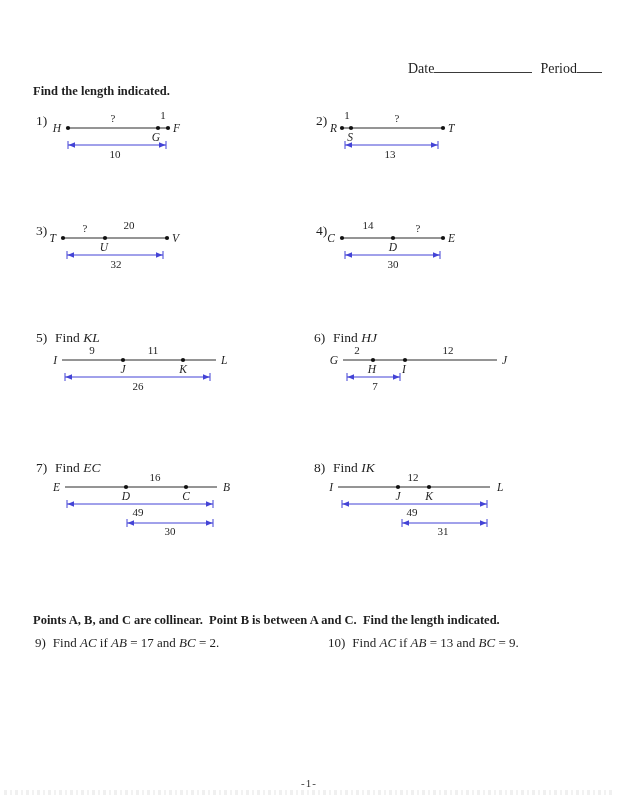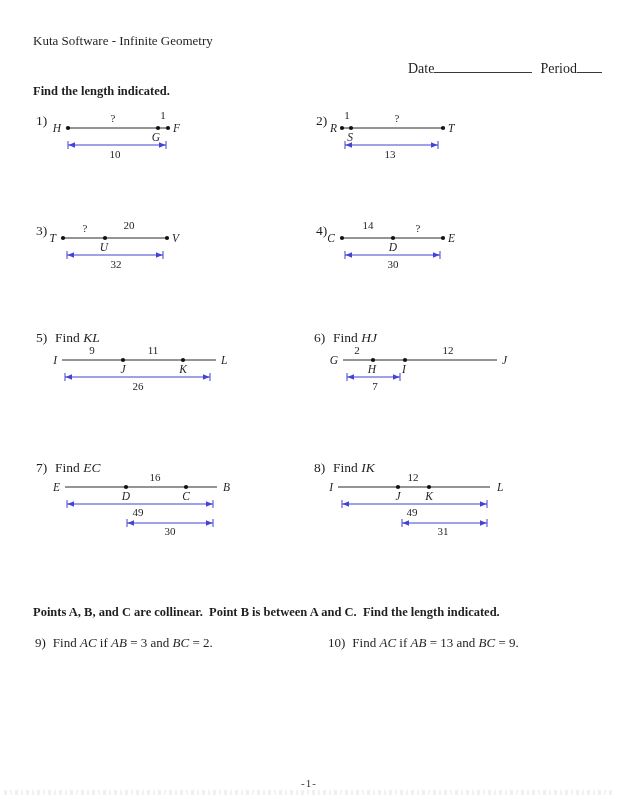--- a/index.html
+++ b/index.html
@@ -15,36 +15,35 @@
   .date-row{left:408px;top:60px;font-size:14px;white-space:nowrap;text-align:center;}
   .instructions{left:33px;top:84px;font-size:12.5px;font-weight:bold;text-align:right;}
   .uline{display:inline-block;border-bottom:1.3px solid #3a3a3a;height:12px;}
   .problem{position:absolute;}
   .problem svg{display:block;overflow:visible;}
   .qnum{font:13.5px "Liberation Serif",serif;fill:#1f1f1f;}
   .plabel{font:italic 11.5px "Liberation Serif",serif;fill:#1f1f1f;}
   .slabel{font:11px "Liberation Serif",serif;fill:#1f1f1f;}
   .mlabel{font:11px "Liberation Serif",serif;fill:#1f1f1f;}
   .it{font-style:italic;}
-  .keepws{white-space:pre-wrap;}
+  .keepws{white-space:pre-wrap;margin-top:8px;}
   .sec2-heading{left:33px;top:605px;font-size:12.5px;font-weight:bold;}
   .q-row{top:635px;font-size:13px;}
   .q-row .qno{margin-right:7px;}
   .footer-page{left:0;top:777px;width:618px;text-align:center;font-size:11px;letter-spacing:1px;color:#333;}
   .faint-copy{
     left:4px;top:790px;width:610px;height:5px;
     background:repeating-linear-gradient(90deg,#f0f0f0 0 3px,#ffffff 3px 6px,#f2f2f2 6px 8px,#ffffff 8px 11px);
   }
 </style>
 </head>
 <body>
 
 <div class="page">
 
-  <div class="abs brand">Kuta Software - Infinite Geometry</div>
 
 
 
   <div class="abs date-row"><span>Date</span><span class="uline" style="width:98px"></span><span style="display:inline-block;width:8px"></span><span>Period</span><span class="uline" style="width:25px"></span></div>
 
   <div class="abs instructions">Find the length indicated.</div>
 
   <div id="problems">
       <div class="problem" style="left: 33px; top: 108px;">
         <svg width="290" height="70">
@@ -237,18 +236,18 @@
             <polygon points="89.5,63 96,60.2 96,65.8" fill="#4343d6"></polygon>
             <polygon points="173.5,63 167,60.2 167,65.8" fill="#4343d6"></polygon>
           </g>
           <text x="130" y="75" class="mlabel" text-anchor="middle">31</text>
         </svg>
       </div>
     </div>
 
   <div class="abs sec2-heading keepws">Points A, B, and C are collinear.  Point B is between A and C.  Find the length indicated.</div>
 
-  <div class="abs q-row" id="q9" style="left:35px"><span class="qno">9)</span><span class="keepws"><span>Find </span><span class="it">AC</span><span> if </span><span class="it">AB</span><span> = 3 and </span><span class="it">BC</span><span> = 2.</span></span></div>
+  <div class="abs q-row" id="q9" style="left:35px"><span class="qno">9)</span><span class="keepws"><span>Find </span><span class="it">AC</span><span> if </span><span class="it">AB</span><span> = 17 and </span><span class="it">BC</span><span> = 2.</span></span></div>
   <div class="abs q-row" id="q10" style="left:328px"><span class="qno">10)</span><span class="keepws"><span>Find </span><span class="it">AC</span><span> if </span><span class="it">AB</span><span> = 13 and </span><span class="it">BC</span><span> = 9.</span></span></div>
 
   <div class="abs footer-page">-1-</div>
   <div class="abs faint-copy"></div>
 </div>
 
 </body></html>

